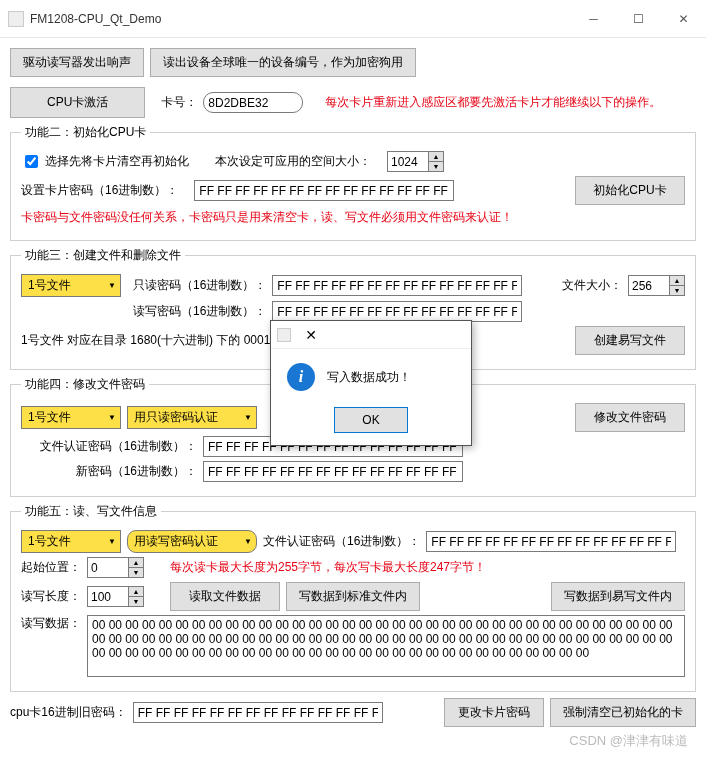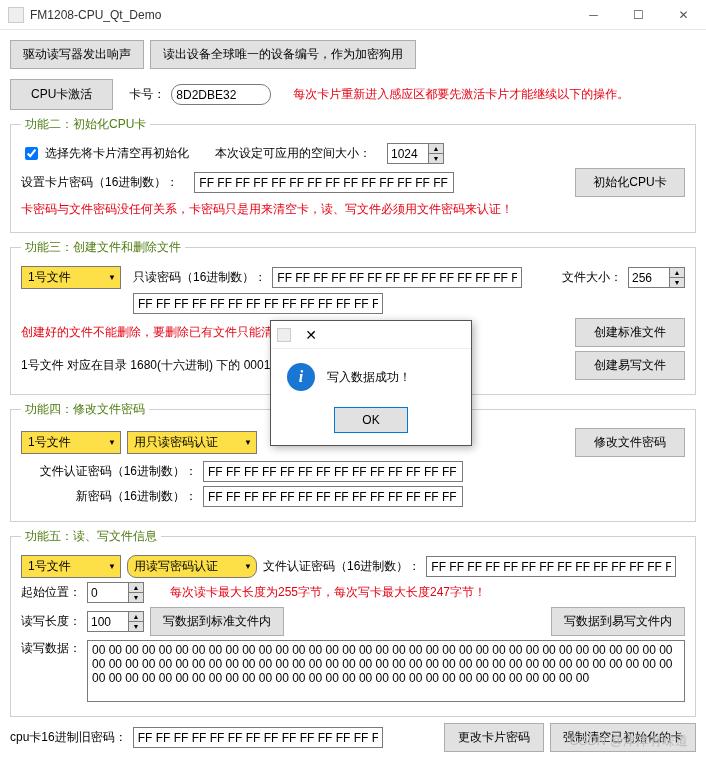--- a/index.html
+++ b/index.html
@@ -1,35 +1,35 @@
 <!DOCTYPE html>
 <html><head>
 <meta charset="utf-8">
 <style>
 * { box-sizing: border-box; font-family: "Microsoft YaHei", "SimSun", sans-serif; font-size: 12px; }
 body { margin: 0; background: #fff; width: 706px; height: 774px; position: relative; }
-.titlebar { height: 30px; background: #fff; border-bottom: 1px solid #e5e5e5; display: flex; align-items: center; padding-left: 8px; }
+.titlebar { height: 38px; background: #fff; border-bottom: 1px solid #e5e5e5; display: flex; align-items: center; padding-left: 8px; }
 .titlebar .icon { width: 16px; height: 16px; background: #eee; border: 1px solid #ccc; margin-right: 6px; }
 .titlebar .title { flex: 1; color: #333; }
 .titlebar .winbtns { display: flex; }
 .titlebar .winbtn { width: 45px; height: 30px; display: flex; align-items: center; justify-content: center; color: #555; }
 .content { padding: 6px 10px 10px 10px; }
 .row { display: flex; align-items: center; margin: 4px 0; gap: 6px; }
 .btn { background: #e1e1e1; border: 1px solid #adadad; padding: 5px 12px; color: #000; cursor: pointer; min-height: 24px; display: inline-flex; align-items: center; justify-content: center; }
 input[type=text], .txt { border: 1px solid #7a7a7a; padding: 2px 4px; height: 21px; background: #fff; }
 .spin-wrap { display: inline-flex; border: 1px solid #7a7a7a; height: 21px; background: #fff; }
 .spin-wrap input { border: none; width: 40px; padding: 0 3px; outline: none; }
 .spin-wrap .spinbtns { display: flex; flex-direction: column; border-left: 1px solid #7a7a7a; }
 .spin-wrap .sb { width: 14px; height: 10px; font-size: 7px; display: flex; align-items: center; justify-content: center; background: #e1e1e1; cursor: pointer; line-height: 1; }
 .spin-wrap .sb:first-child { border-bottom: 1px solid #7a7a7a; }
 .combo { display: inline-flex; border: 1px solid #7a7a7a; height: 23px; background: #fde047; align-items: center; min-width: 100px; }
 .combo .ct { flex: 1; padding: 0 6px; }
 .combo .cd { width: 16px; text-align: center; font-size: 8px; }
 fieldset.grp { border: 1px solid #d0d0d0; margin: 6px 0; padding: 6px 10px 10px 10px; }
-fieldset.grp legend { padding: 0 4px; color: #4d7c0f; }
+fieldset.grp legend { padding: 0 4px; color: #000000; }
 .red { color: #e60012; }
 .lbl { white-space: nowrap; }
 .wide { flex: 1; }
 textarea { border: 1px solid #7a7a7a; width: 100%; resize: none; font-family: inherit; font-size: 12px; padding: 2px 4px; }
 .cb { display: inline-flex; align-items: center; gap: 4px; }
 .cb input { width: 13px; height: 13px; }
 .dialog-backdrop { position: absolute; top: 320px; left: 270px; width: 202px; background: #fff; border: 1px solid #555; box-shadow: 2px 2px 8px rgba(0,0,0,0.3); }
 .dialog-title { height: 28px; background: #fff; display: flex; align-items: center; padding-left: 6px; border-bottom: 1px solid #eee; }
 .dialog-title .dicon { width: 14px; height: 14px; background: #eee; border: 1px solid #ccc; margin-right: 5px; }
 .dialog-title .dt { flex: 1; }
@@ -54,21 +54,21 @@
 </div>
 
 <div class="content">
 
   <div class="row">
     <div class="btn">驱动读写器发出响声</div>
     <div class="btn">读出设备全球唯一的设备编号，作为加密狗用</div>
   </div>
 
   <div class="row" style="margin-top:10px;">
-    <div class="btn" style="padding:6px 20px;">CPU卡激活</div>
+    <div class="btn" style="padding:6px 36px;">CPU卡激活</div>
     <span class="lbl" style="margin-left:10px;">卡号：</span>
     <input type="text" style="width: 100px; border-radius: 10px;" value="8D2DBE32">
     <span class="red" style="margin-left:16px;">每次卡片重新进入感应区都要先激活卡片才能继续以下的操作。</span>
   </div>
 
   <fieldset class="grp">
     <legend>功能二：初始化CPU卡</legend>
     <div class="row">
       <label class="cb">
         <input type="checkbox" checked="" style="">
@@ -108,26 +108,22 @@
       <div class="spin-wrap">
         <input value="256" style="">
         <div class="spinbtns">
             <div class="sb">▲</div>
             <div class="sb">▼</div>
           </div>
       </div>
     </div>
     <div class="row">
       <span style="width:106px;"></span>
+      <span class="lbl">读写密码（16进制数）：</span>
       <input type="text" style="width: 250px;" value="FF FF FF FF FF FF FF FF FF FF FF FF FF FF FF FF">
-    </div>
-    <div class="row">
-      <span class="red">创建好的文件不能删除，要删除已有文件只能清</span>
-      <div class="wide"></div>
-      <div class="btn" style="min-width:110px;">创建标准文件</div>
     </div>
     <div class="row">
       <span>1号文件 对应在目录 1680(十六进制) 下的 0001</span>
       <div class="wide"></div>
       <div class="btn" style="min-width:110px;">创建易写文件</div>
     </div>
   </fieldset>
 
   <fieldset class="grp">
     <legend>功能四：修改文件密码</legend>
@@ -180,20 +176,21 @@
     </div>
     <div class="row">
       <span class="lbl">读写长度：</span>
       <div class="spin-wrap">
         <input value="100" style="">
         <div class="spinbtns">
             <div class="sb">▲</div>
             <div class="sb">▼</div>
           </div>
       </div>
+      <div class="btn" style="margin-left:20px;min-width:110px;">读取文件数据</div>
       <div class="btn" style="min-width:130px;">写数据到标准文件内</div>
       <div class="wide"></div>
       <div class="btn" style="min-width:130px;">写数据到易写文件内</div>
     </div>
     <div class="row" style="align-items:flex-start;">
       <span class="lbl">读写数据：</span>
       <textarea rows="4" style="">00 00 00 00 00 00 00 00 00 00 00 00 00 00 00 00 00 00 00 00 00 00 00 00 00 00 00 00 00 00 00 00 00 00 00 00 00 00 00 00 00 00 00 00 00 00 00 00 00 00 00 00 00 00 00 00 00 00 00 00 00 00 00 00 00 00 00 00 00 00 00 00 00 00 00 00 00 00 00 00 00 00 00 00 00 00 00 00 00 00 00 00 00 00 00 00 00 00 00 00</textarea>
     </div>
   </fieldset>
 

